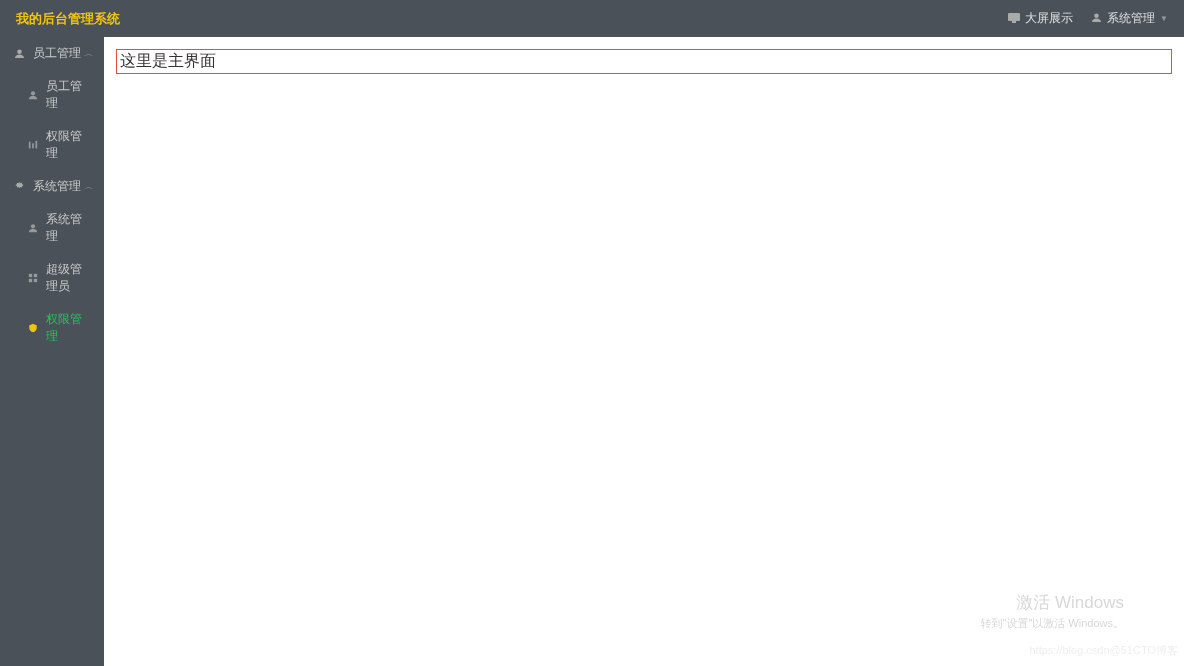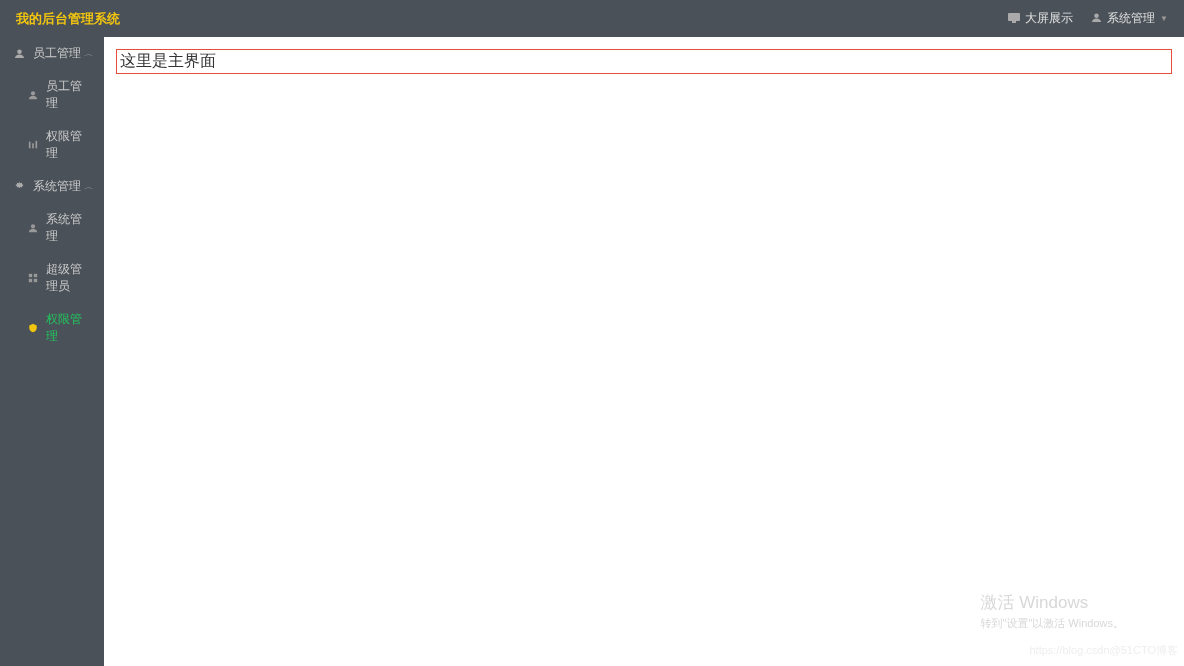--- a/index.html
+++ b/index.html
@@ -109,21 +109,21 @@
       border: 1px solid #e74c3c;
       padding: 1px 3px;
       font-size: 16px;
       color: #333;
     }
     .watermark {
       position: absolute;
       right: 60px;
       bottom: 35px;
       color: #d8d8d8;
-      text-align: left;
+      text-align: right;
     }
     .watermark .wm-title {
       font-size: 17px;
       font-weight: 300;
     }
     .watermark .wm-sub {
       font-size: 11px;
       margin-top: 2px;
     }
     .blog-watermark {

